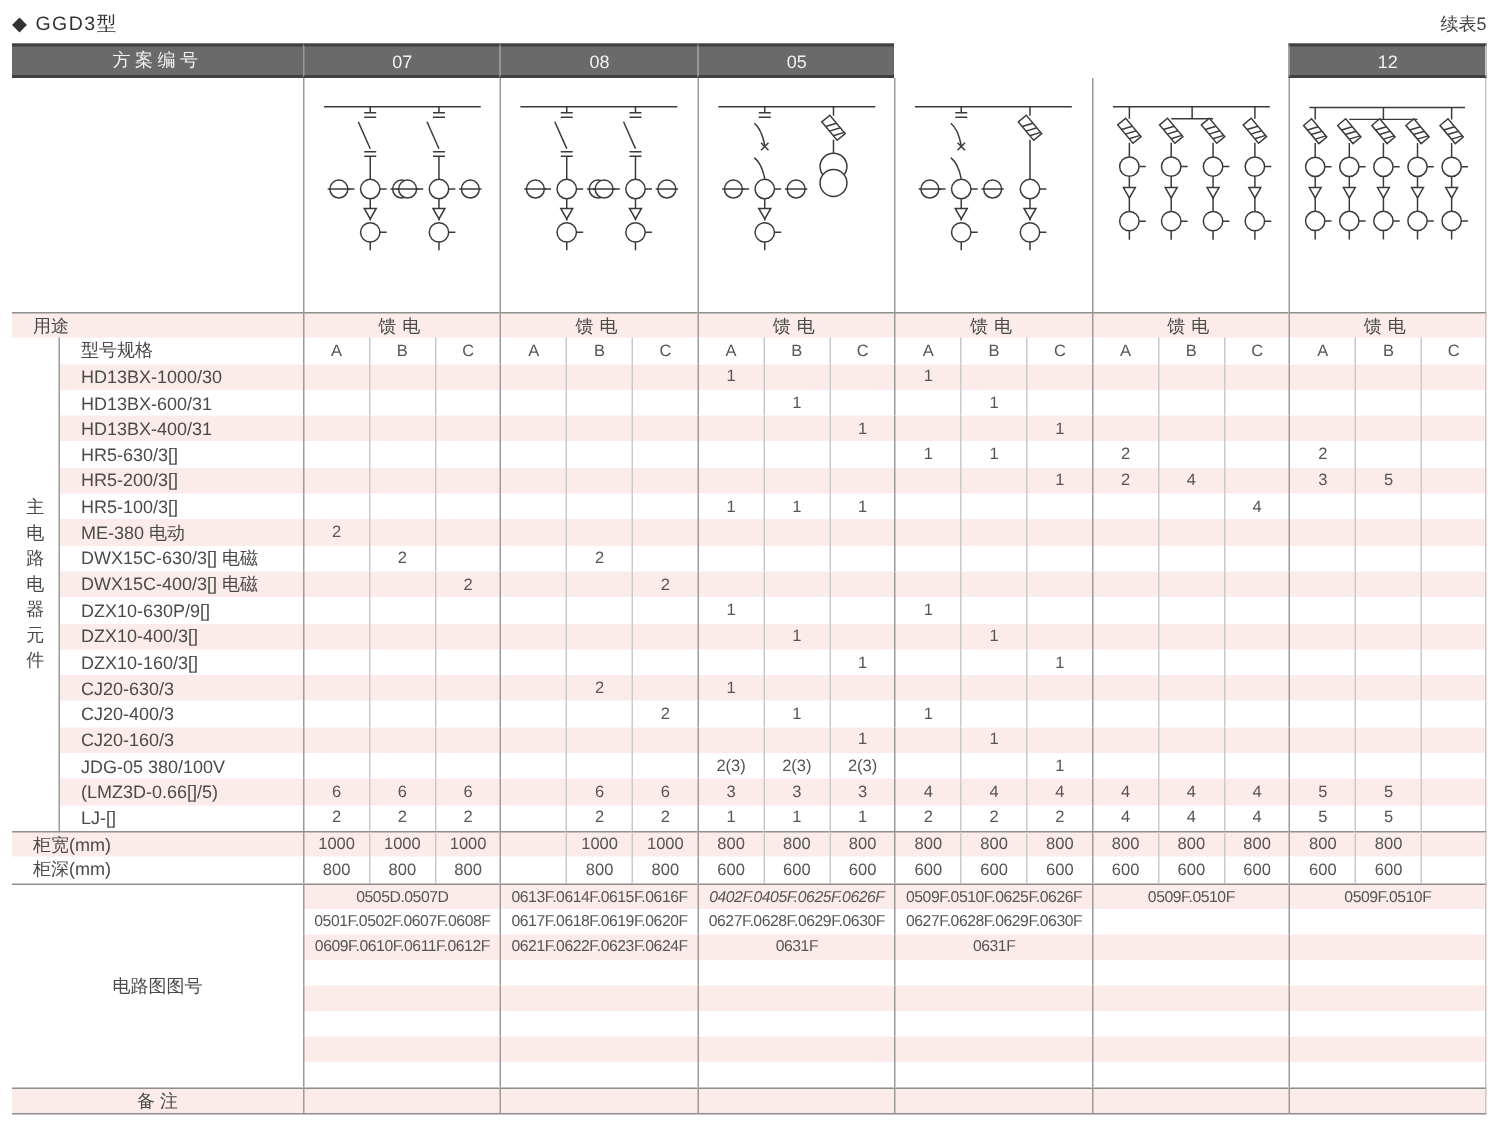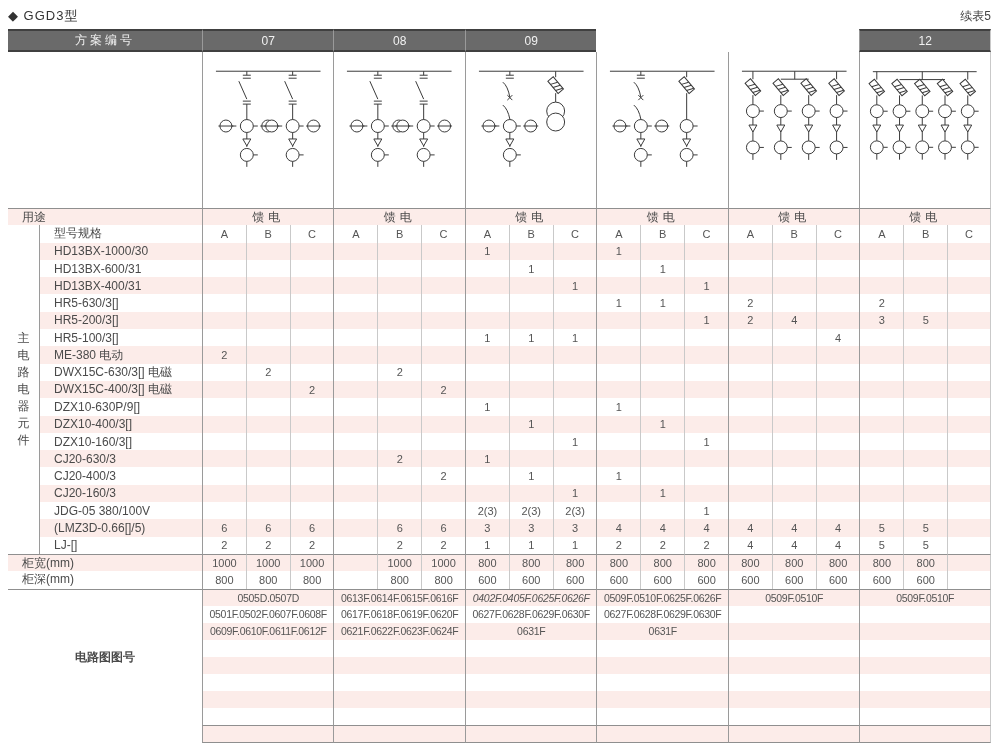--- a/index.html
+++ b/index.html
@@ -35,21 +35,21 @@
 
 <div class="page">
   <div class="titlebar">
     <span class="title">◆ GGD3型</span>
     <span class="cont">续表5</span>
   </div>
   <div class="ggd" id="table-root">
       <div class="cell hdr lblhdr" style="grid-area: 1 / 1 / auto / span 2;">方案编号</div>
       <div class="cell hdr bl-strong" style="grid-area: 1 / 3 / auto / span 3;">07</div>
       <div class="cell hdr bl-strong" style="grid-area: 1 / 6 / auto / span 3;">08</div>
-      <div class="cell hdr bl-strong" style="grid-area: 1 / 9 / auto / span 3;">09</div>
+      <div class="cell hdr bl-strong" style="grid-area: 1 / 9 / auto / span 3;">05</div>
       <div class="cell hdr bl-strong br-light" style="grid-area: 1 / 18 / auto / span 3;">12</div>
       <div class="cell diagcell bl-strong" style="grid-area: 2 / 3 / auto / span 3;">
         <svg width="131" height="150" viewBox="0 0 131 150">
           <g stroke="#3a3a3a" stroke-width="1" fill="none">
             <line x1="13" y1="16" x2="118" y2="16"></line>
             <line x1="44" y1="16" x2="44" y2="20"></line>
             <line x1="40" y1="20" x2="48" y2="20"></line>
             <line x1="40" y1="23" x2="48" y2="23"></line>
             <line x1="36" y1="26" x2="44" y2="44"></line>
             <line x1="40" y1="46" x2="48" y2="46"></line>
@@ -757,21 +757,21 @@
       <div class="cell bl-light" style="grid-area: 24 / 11 / auto / span 1;">600</div>
       <div class="cell bl-strong" style="grid-area: 24 / 12 / auto / span 1;">600</div>
       <div class="cell bl-light" style="grid-area: 24 / 13 / auto / span 1;">600</div>
       <div class="cell bl-light" style="grid-area: 24 / 14 / auto / span 1;">600</div>
       <div class="cell bl-strong" style="grid-area: 24 / 15 / auto / span 1;">600</div>
       <div class="cell bl-light" style="grid-area: 24 / 16 / auto / span 1;">600</div>
       <div class="cell bl-light" style="grid-area: 24 / 17 / auto / span 1;">600</div>
       <div class="cell bl-strong" style="grid-area: 24 / 18 / auto / span 1;">600</div>
       <div class="cell bl-light" style="grid-area: 24 / 19 / auto / span 1;">600</div>
       <div class="cell bl-light br-light" style="grid-area: 24 / 20 / auto / span 1;"></div>
-      <div class="cell lbl center bt" style="grid-area: 25 / 1 / span 8 / span 2; font-weight: bold;">电路图图号</div>
+      <div class="cell lbl center bt" style="grid-area: 25 / 1 / span 8 / span 2;">电路图图号</div>
       <div class="cell circ bl-strong bt pink" style="grid-area: 25 / 3 / auto / span 3;">0505D.0507D</div>
       <div class="cell circ bl-strong bt pink" style="grid-area: 25 / 6 / auto / span 3;">0613F.0614F.0615F.0616F</div>
       <div class="cell circ bl-strong bt pink" style="grid-area: 25 / 9 / auto / span 3; font-style: italic;">0402F.0405F.0625F.0626F</div>
       <div class="cell circ bl-strong bt pink" style="grid-area: 25 / 12 / auto / span 3;">0509F.0510F.0625F.0626F</div>
       <div class="cell circ bl-strong bt pink" style="grid-area: 25 / 15 / auto / span 3;">0509F.0510F</div>
       <div class="cell circ bl-strong br-light bt pink" style="grid-area: 25 / 18 / auto / span 3;">0509F.0510F</div>
       <div class="cell circ bl-strong" style="grid-area: 26 / 3 / auto / span 3;">0501F.0502F.0607F.0608F</div>
       <div class="cell circ bl-strong" style="grid-area: 26 / 6 / auto / span 3;">0617F.0618F.0619F.0620F</div>
       <div class="cell circ bl-strong" style="grid-area: 26 / 9 / auto / span 3;">0627F.0628F.0629F.0630F</div>
       <div class="cell circ bl-strong" style="grid-area: 26 / 12 / auto / span 3;">0627F.0628F.0629F.0630F</div>
@@ -806,20 +806,21 @@
       <div class="cell circ bl-strong pink" style="grid-area: 31 / 9 / auto / span 3;"></div>
       <div class="cell circ bl-strong pink" style="grid-area: 31 / 12 / auto / span 3;"></div>
       <div class="cell circ bl-strong pink" style="grid-area: 31 / 15 / auto / span 3;"></div>
       <div class="cell circ bl-strong br-light pink" style="grid-area: 31 / 18 / auto / span 3;"></div>
       <div class="cell circ bl-strong" style="grid-area: 32 / 3 / auto / span 3;"></div>
       <div class="cell circ bl-strong" style="grid-area: 32 / 6 / auto / span 3;"></div>
       <div class="cell circ bl-strong" style="grid-area: 32 / 9 / auto / span 3;"></div>
       <div class="cell circ bl-strong" style="grid-area: 32 / 12 / auto / span 3;"></div>
       <div class="cell circ bl-strong" style="grid-area: 32 / 15 / auto / span 3;"></div>
       <div class="cell circ bl-strong br-light" style="grid-area: 32 / 18 / auto / span 3;"></div>
+      <div class="cell lbl center bt bb pink" style="grid-area: 33 / 1 / auto / span 2;">备 注</div>
       <div class="cell bt bb bl-strong pink" style="grid-area: 33 / 3 / auto / span 3;"></div>
       <div class="cell bt bb bl-strong pink" style="grid-area: 33 / 6 / auto / span 3;"></div>
       <div class="cell bt bb bl-strong pink" style="grid-area: 33 / 9 / auto / span 3;"></div>
       <div class="cell bt bb bl-strong pink" style="grid-area: 33 / 12 / auto / span 3;"></div>
       <div class="cell bt bb bl-strong pink" style="grid-area: 33 / 15 / auto / span 3;"></div>
       <div class="cell bt bb bl-strong br-light pink" style="grid-area: 33 / 18 / auto / span 3;"></div>
     </div>
 </div>
 
 </body></html>

